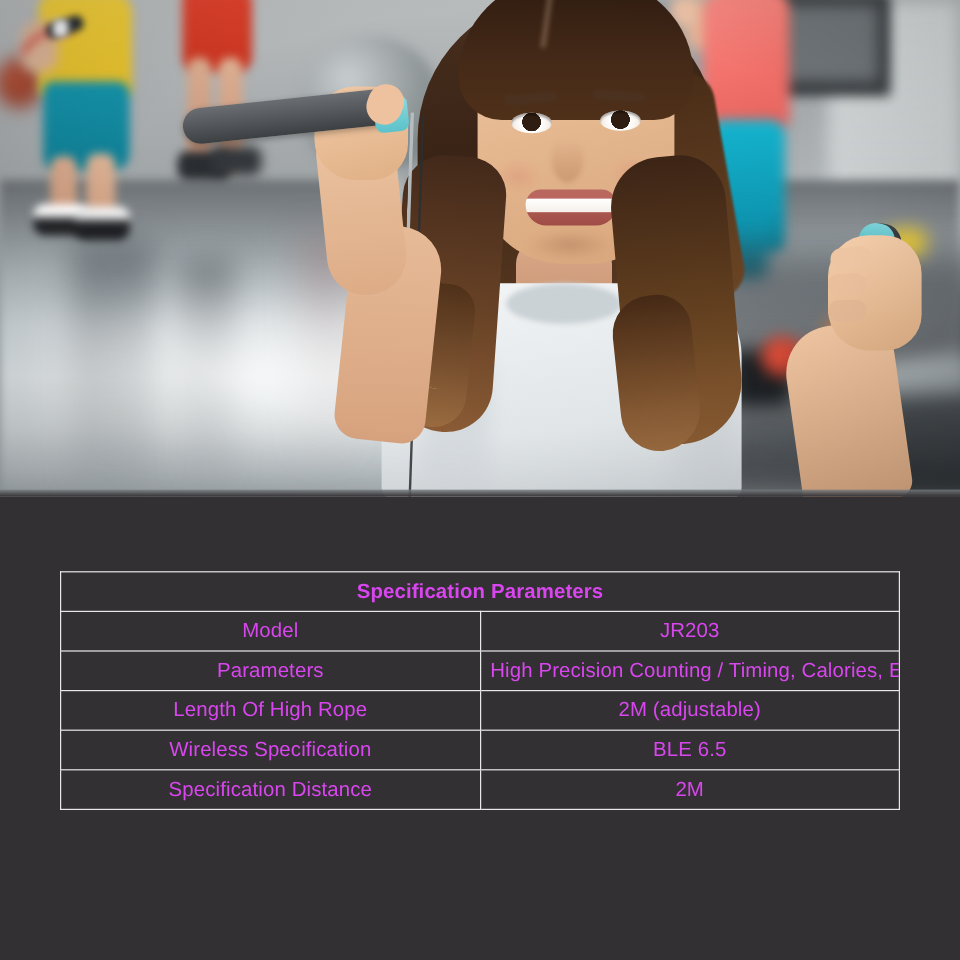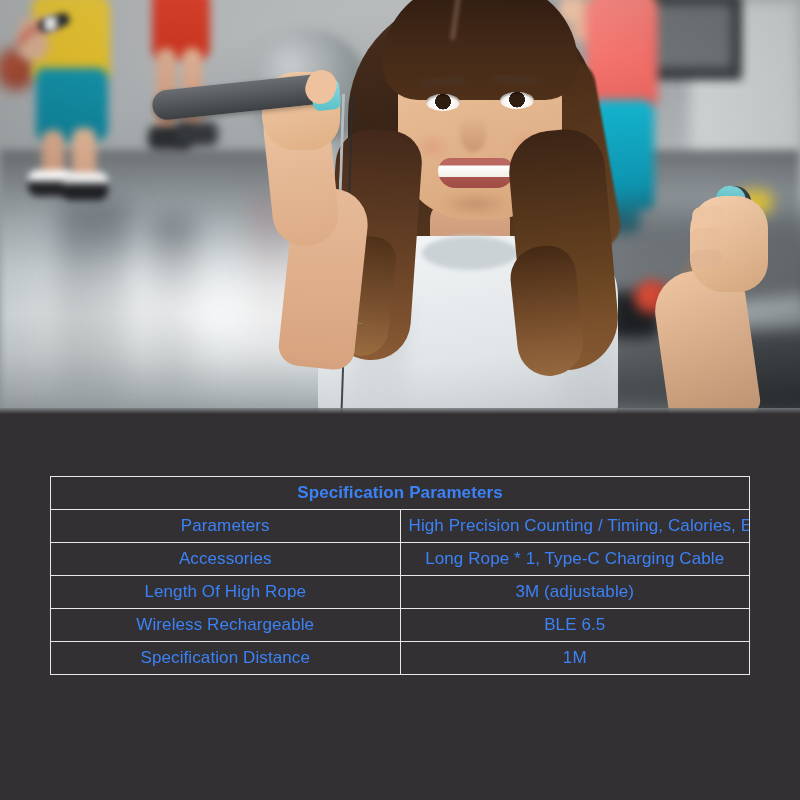--- a/index.html
+++ b/index.html
@@ -591,21 +591,21 @@
   #spec-table {
     position: absolute;
     left: 50px;
     top: 62px;
     width: 700px;
     border-collapse: collapse;
     table-layout: fixed;
   }
   #spec-table td {
     border: 1px solid #e8e8e8;
-    color: #3b82f6;
+    color: #d946ef;
     font-size: 17px;
     padding: 4px 8px;
     height: 24px;
     line-height: 1.15;
     letter-spacing: .1px;
     background: #333033;
     white-space: nowrap;
     overflow: hidden;
     text-align: center;
   }
@@ -729,44 +729,44 @@
     <div class="ph" id="photo-bottom-edge"></div>
   </div>
 
   <div id="spec-wrap">
     <table id="spec-table">
       <tbody>
         <tr>
           <td colspan="2" id="spec-title-cell">Specification Parameters</td>
         </tr>
 
+        <tr>
+          <td class="label">Model</td>
+          <td class="value">JR203</td>
+        </tr>
 
         <tr>
           <td class="label">Parameters</td>
           <td class="value">High Precision Counting / Timing, Calories, Etc</td>
         </tr>
 
-        <tr>
-          <td class="label">Accessories</td>
-          <td class="value">Long Rope * 1, Type-C Charging Cable</td>
-        </tr>
 
         <tr>
           <td class="label">Length Of High Rope</td>
-          <td class="value">3M (adjustable)</td>
+          <td class="value">2M (adjustable)</td>
         </tr>
 
 
 
         <tr>
-          <td class="label">Wireless Rechargeable</td>
+          <td class="label">Wireless Specification</td>
           <td class="value">BLE 6.5</td>
         </tr>
 
         <tr>
           <td class="label">Specification Distance</td>
-          <td class="value">1M</td>
+          <td class="value">2M</td>
         </tr>
       </tbody>
     </table>
   </div>
 
 </div>
 
 </body></html>

